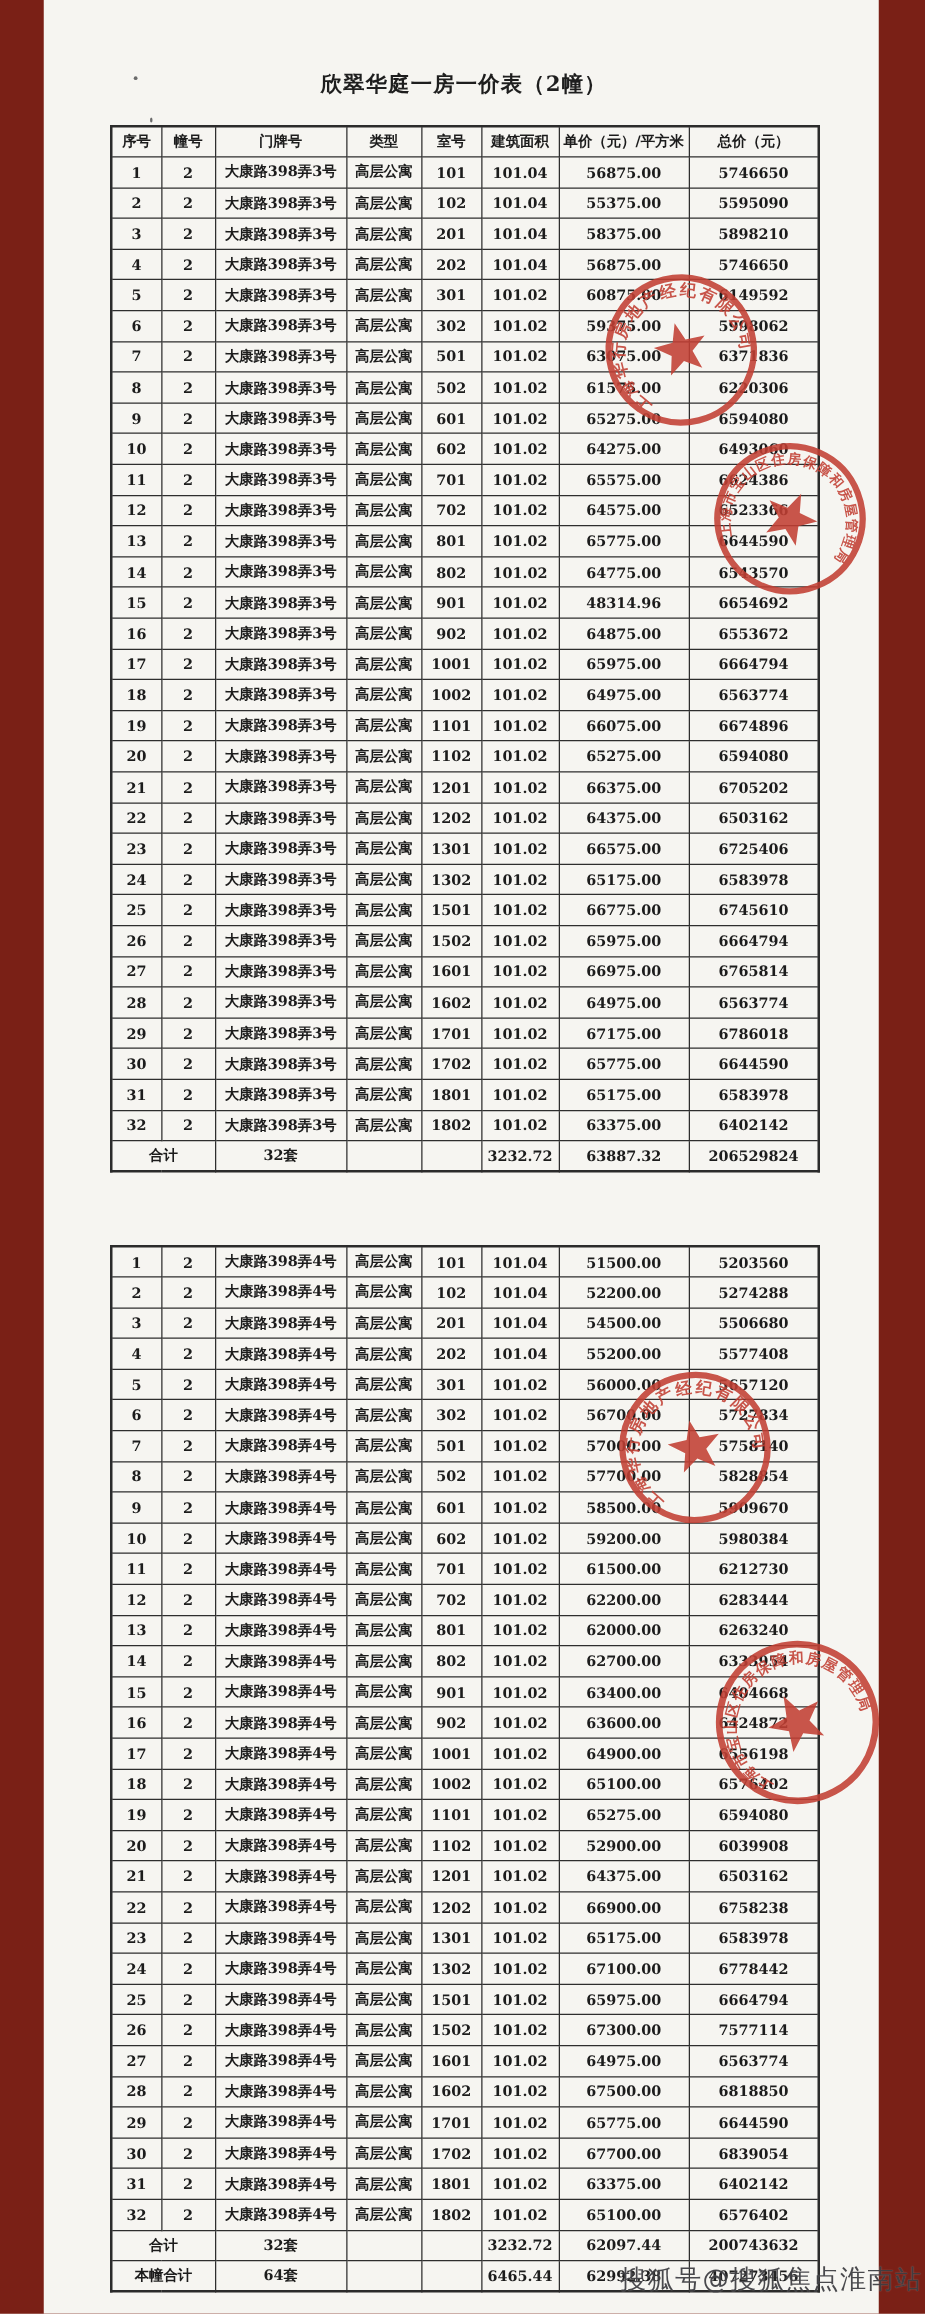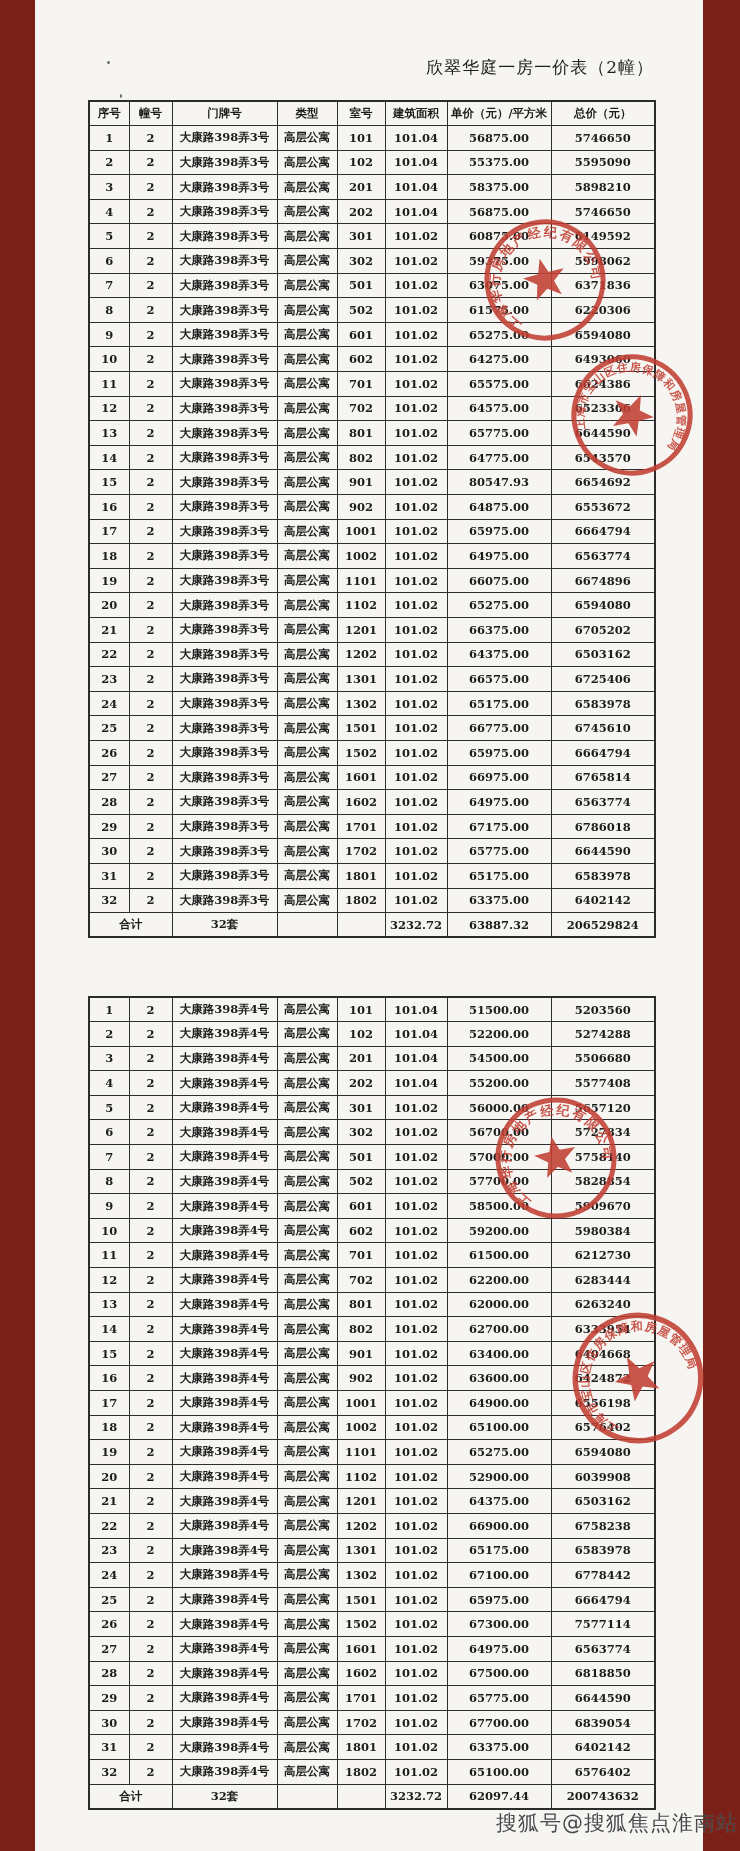--- a/index.html
+++ b/index.html
@@ -9,21 +9,21 @@
     background:#7a2016;
     font-family:"DejaVu Serif","Liberation Serif",serif;
     overflow:hidden;
   }
   .paper {
     position:absolute; left:35px; top:0; width:668px; height:1851px;
     background:#f6f5f1;
   }
   .doc-title {
     position:absolute; left:88px; top:56px; width:566px;
-    text-align:right; font-size:17px; font-weight:normal; color:#1e1e1e;
+    text-align:center; font-size:17px; font-weight:bold; color:#1e1e1e;
     letter-spacing:1px; z-index:2;
   }
   .speck { position:absolute; background:#6b6b6b; border-radius:50%; z-index:2; }
   .tbl-wrap { position:absolute; left:88px; width:648px; z-index:2; }
   .tbl-wrap.t1 { top:100px; }
   .tbl-wrap.t2 { top:996px; }
   table.price-table {
     width:566px; border-collapse:collapse; table-layout:fixed;
     border:2px solid #2b2b2b;
   }
@@ -221,21 +221,21 @@
           <td>64775.00</td>
           <td>6543570</td>
         </tr>
         <tr>
           <td>15</td>
           <td>2</td>
           <td>大康路398弄3号</td>
           <td>高层公寓</td>
           <td>901</td>
           <td>101.02</td>
-          <td>80547.93</td>
+          <td>48314.96</td>
           <td>6654692</td>
         </tr>
         <tr>
           <td>16</td>
           <td>2</td>
           <td>大康路398弄3号</td>
           <td>高层公寓</td>
           <td>902</td>
           <td>101.02</td>
           <td>64875.00</td>
@@ -753,20 +753,29 @@
     <tbody>
       <tr>
         <td colspan="2">合计</td>
         <td>32套</td>
         <td></td>
         <td></td>
         <td>3232.72</td>
         <td>62097.44</td>
         <td>200743632</td>
       </tr>
+      <tr>
+        <td colspan="2">本幢合计</td>
+        <td>64套</td>
+        <td></td>
+        <td></td>
+        <td>6465.44</td>
+        <td>62992.38</td>
+        <td>407273456</td>
+      </tr>
     </tbody>
   </table>
 </div>
 
 <svg class="stamp" style="left:482px;top:217px;transform:rotate(-14deg);" width="126" height="126" viewBox="0 0 126 126">
   <circle cx="63" cy="63" r="58" fill="none" stroke="#c23f33" stroke-width="5"></circle>
   <path id="arcA" d="M 30 100 A 47 47 0 1 1 96 100" fill="none"></path>
   <text font-size="13" fill="#c23f33" letter-spacing="2">
     <textPath href="#arcA">上海华行房地产经纪有限公司</textPath>
   </text>

